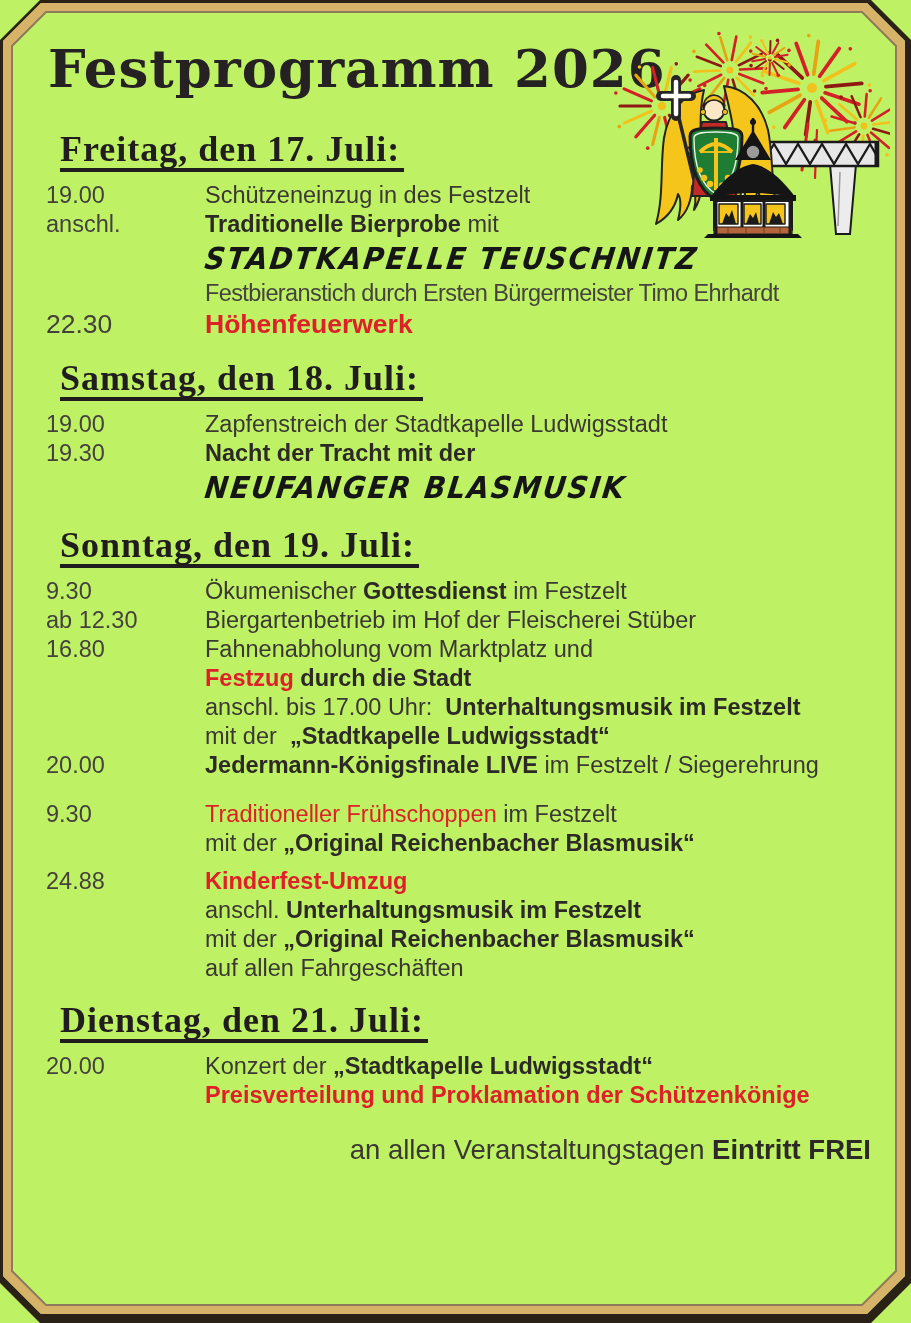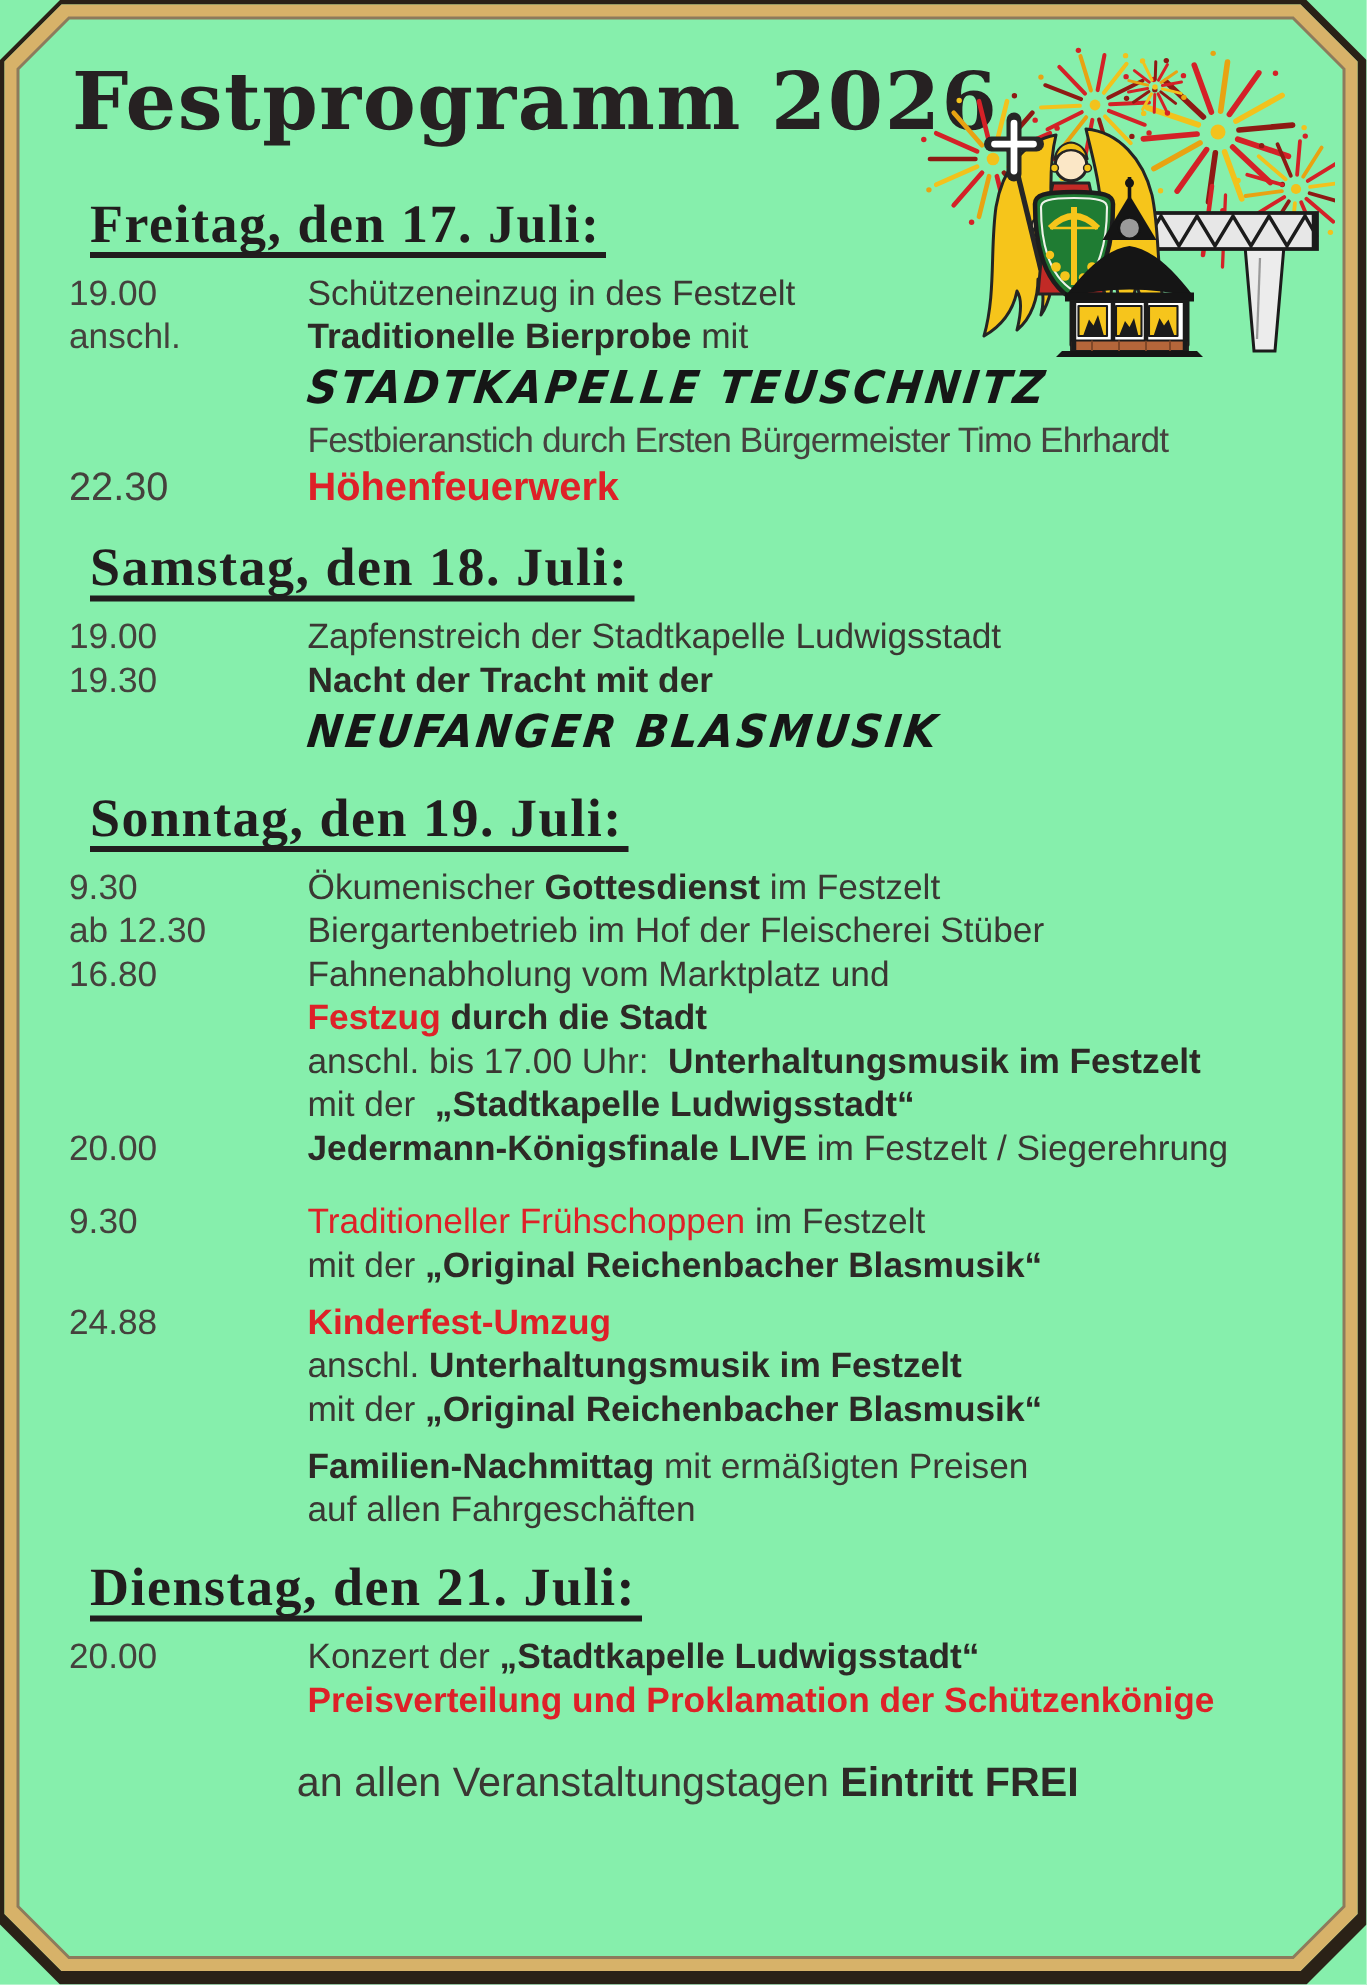--- a/index.html
+++ b/index.html
@@ -1,18 +1,18 @@
 <!DOCTYPE html>
 <html style="--red: #de2128;"><head>
 <meta charset="utf-8">
 <style>
   html,body{margin:0;padding:0;background:#ffffff;}
   body{width:911px;height:1323px;position:relative;overflow:hidden;
        font-family:"Liberation Sans",sans-serif;color:#38342f;}
-  .poster{position:absolute;inset:0;background:#86efac;}
+  .poster{position:absolute;inset:0;background:#bef264;}
   .frame-svg{position:absolute;inset:0;width:911px;height:1323px;z-index:40;pointer-events:none;}
   .content{position:absolute;left:46px;top:38px;right:40px;bottom:20px;z-index:10;}
   h1.title{margin:0 0 0 2px;font-family:"DejaVu Serif","Liberation Serif",serif;
            font-weight:700;font-size:53px;line-height:60px;color:#262122;letter-spacing:1px;}
   .artwork{position:absolute;left:566px;top:-10px;width:278px;height:212px;z-index:5;}
   section.section{margin-top:20px;}
   section.section:first-of-type{margin-top:34px;}
   h2.day{display:table;margin:0 0 9px 14px;padding:0 4px 2px 0;
          font-family:"Liberation Serif",serif;font-weight:700;font-size:36px;line-height:34px;
          color:#211d1e;letter-spacing:1px;border-bottom:4px solid #211d1e;}
@@ -20,21 +20,21 @@
   .time{flex:none;width:132px;text-align:left;padding-right:27px;color:#45413d;}
   .desc{flex:1;white-space:pre-wrap;color:#3b3733;}
   .b{font-weight:bold;color:#2d2926;}
   .red{color:var(--red,#de2128);}
   .row.display .desc{font-family:"DejaVu Sans",sans-serif;font-weight:bold;font-style:italic;
         font-size:28px;line-height:40px;letter-spacing:2px;color:#161616;}
   .row.display .desc span{display:inline-block;transform:skewX(-7deg) scaleY(1.08);}
   .row.condensed .desc{letter-spacing:-0.6px;color:#46423f;}
   .row.highlight{font-size:26.5px;line-height:33px;}
   .row.gap{margin-top:9px;}
-  .footer{margin-top:24px;text-align:center;font-size:27.5px;line-height:32px;color:#3b3733;}
+  .footer{margin-top:24px;text-align:right;font-size:27.5px;line-height:32px;color:#3b3733;}
   .footer .b{color:#2d2926;}
 </style>
 </head>
 <body>
 
 <div class="poster">
 
   <svg class="frame-svg" viewBox="0 0 911 1323" xmlns="http://www.w3.org/2000/svg">
     <path fill-rule="evenodd" fill="#2a2117" d="M40 0 H871 L911 40 V1283 L871 1323 H40 L0 1283 V40 Z
              M41 3 H867 L905 41 V1276 L867 1314 H41 L3 1276 V41 Z"></path>
@@ -324,24 +324,20 @@
             <div class="desc"><span class="b red">Kinderfest-Umzug</span></div>
           </div>
           <div class="row">
             <div class="time"></div>
             <div class="desc"><span class="">anschl. </span><span class="b">Unterhaltungsmusik im Festzelt</span></div>
           </div>
           <div class="row">
             <div class="time"></div>
             <div class="desc"><span class="">mit der </span><span class="b">„Original Reichenbacher Blasmusik“</span></div>
           </div>
-          <div class="row gap">
-            <div class="time"></div>
-            <div class="desc"><span class="b">Familien-Nachmittag</span><span class=""> mit ermäßigten Preisen</span></div>
-          </div>
           <div class="row">
             <div class="time"></div>
             <div class="desc"><span class="">auf allen Fahrgeschäften</span></div>
           </div>
         </section>
         <section class="section">
           <h2 class="day">Dienstag, den 21. Juli:</h2>
           <div class="row">
             <div class="time">20.00</div>
             <div class="desc"><span class="">Konzert der </span><span class="b">„Stadtkapelle Ludwigsstadt“</span></div>

